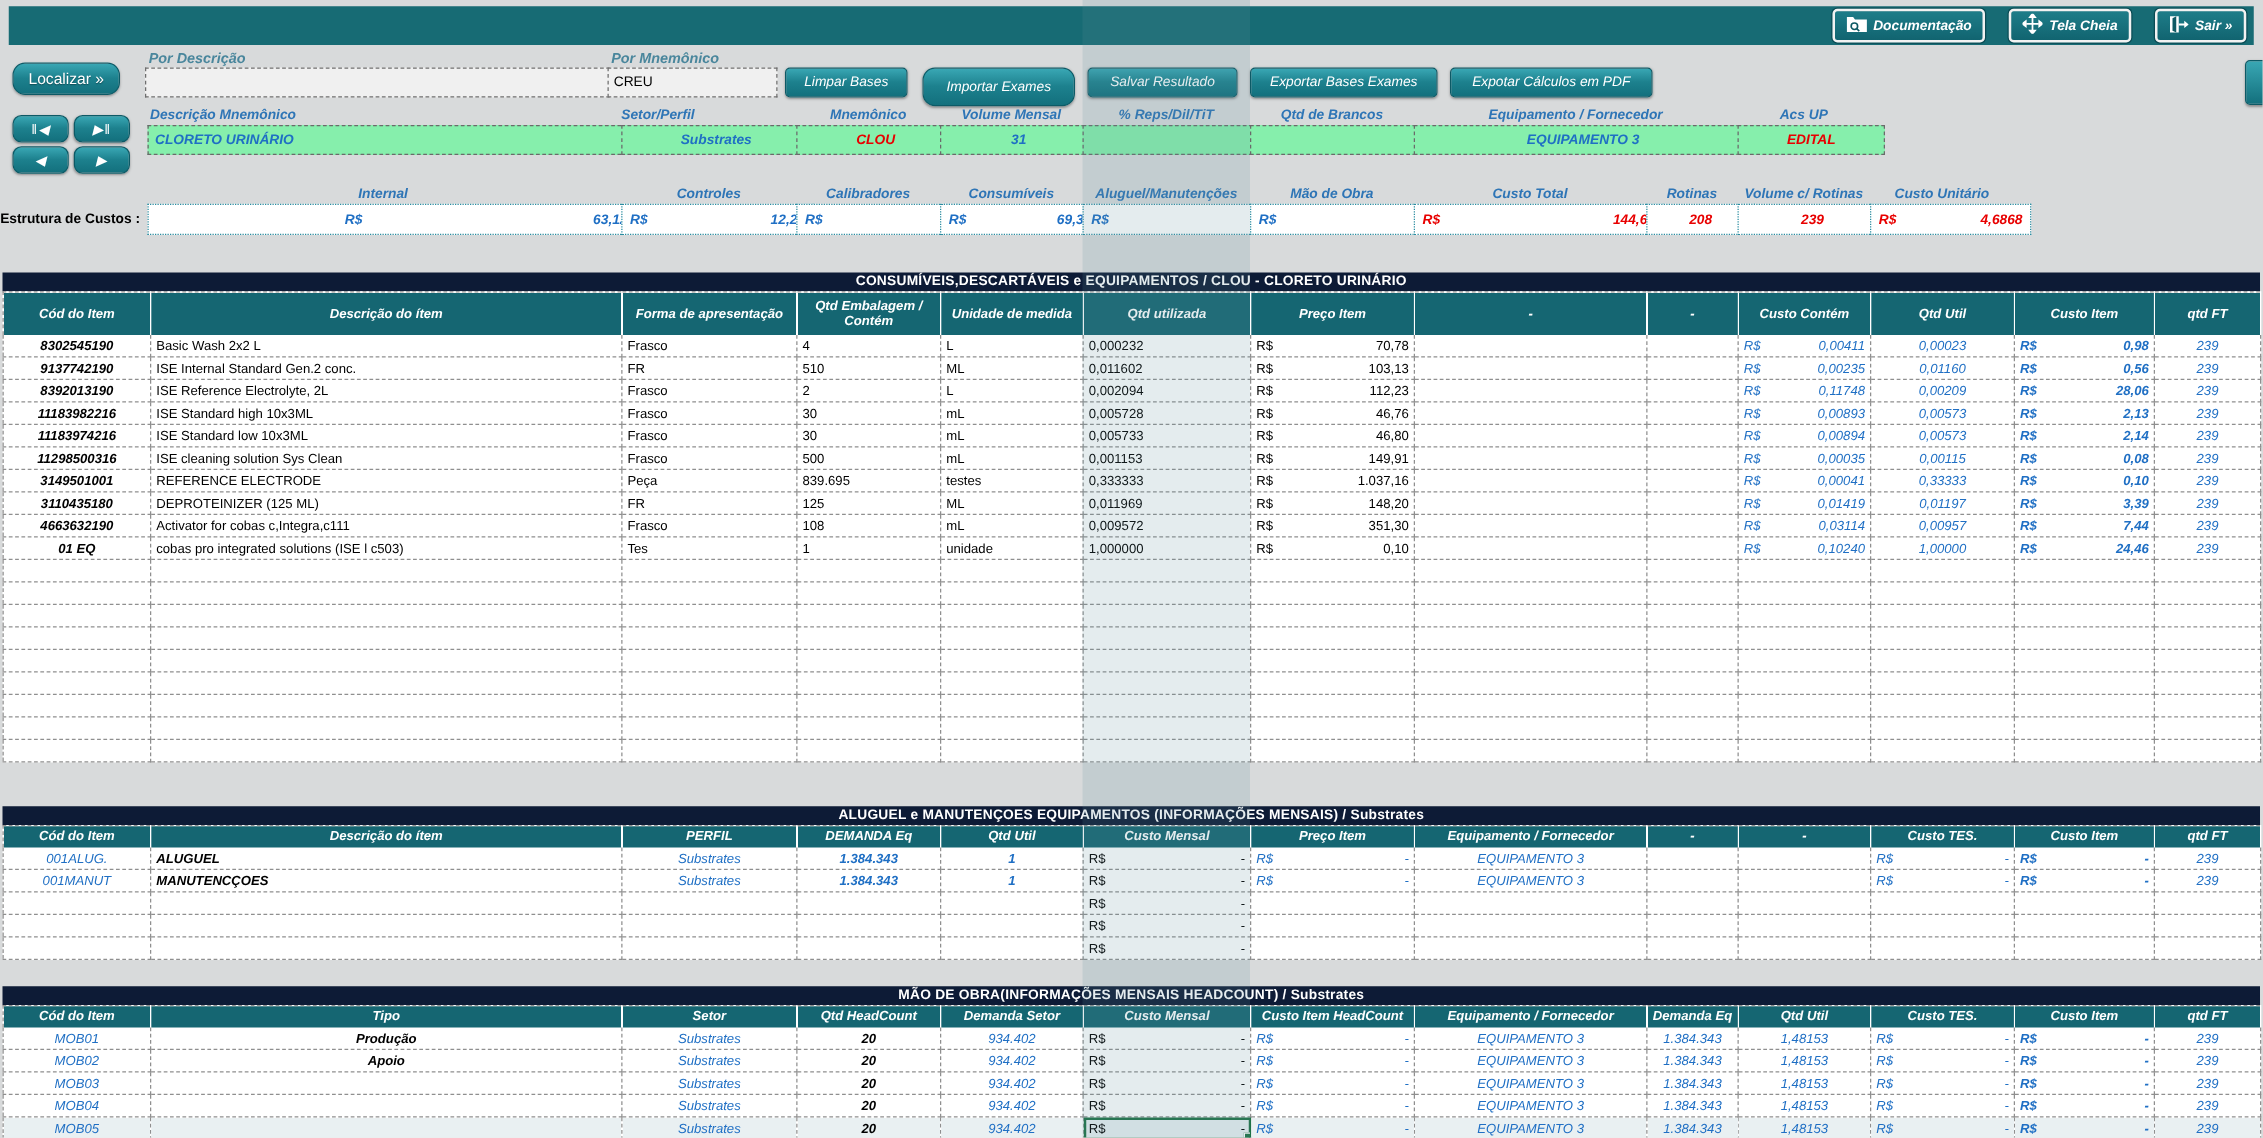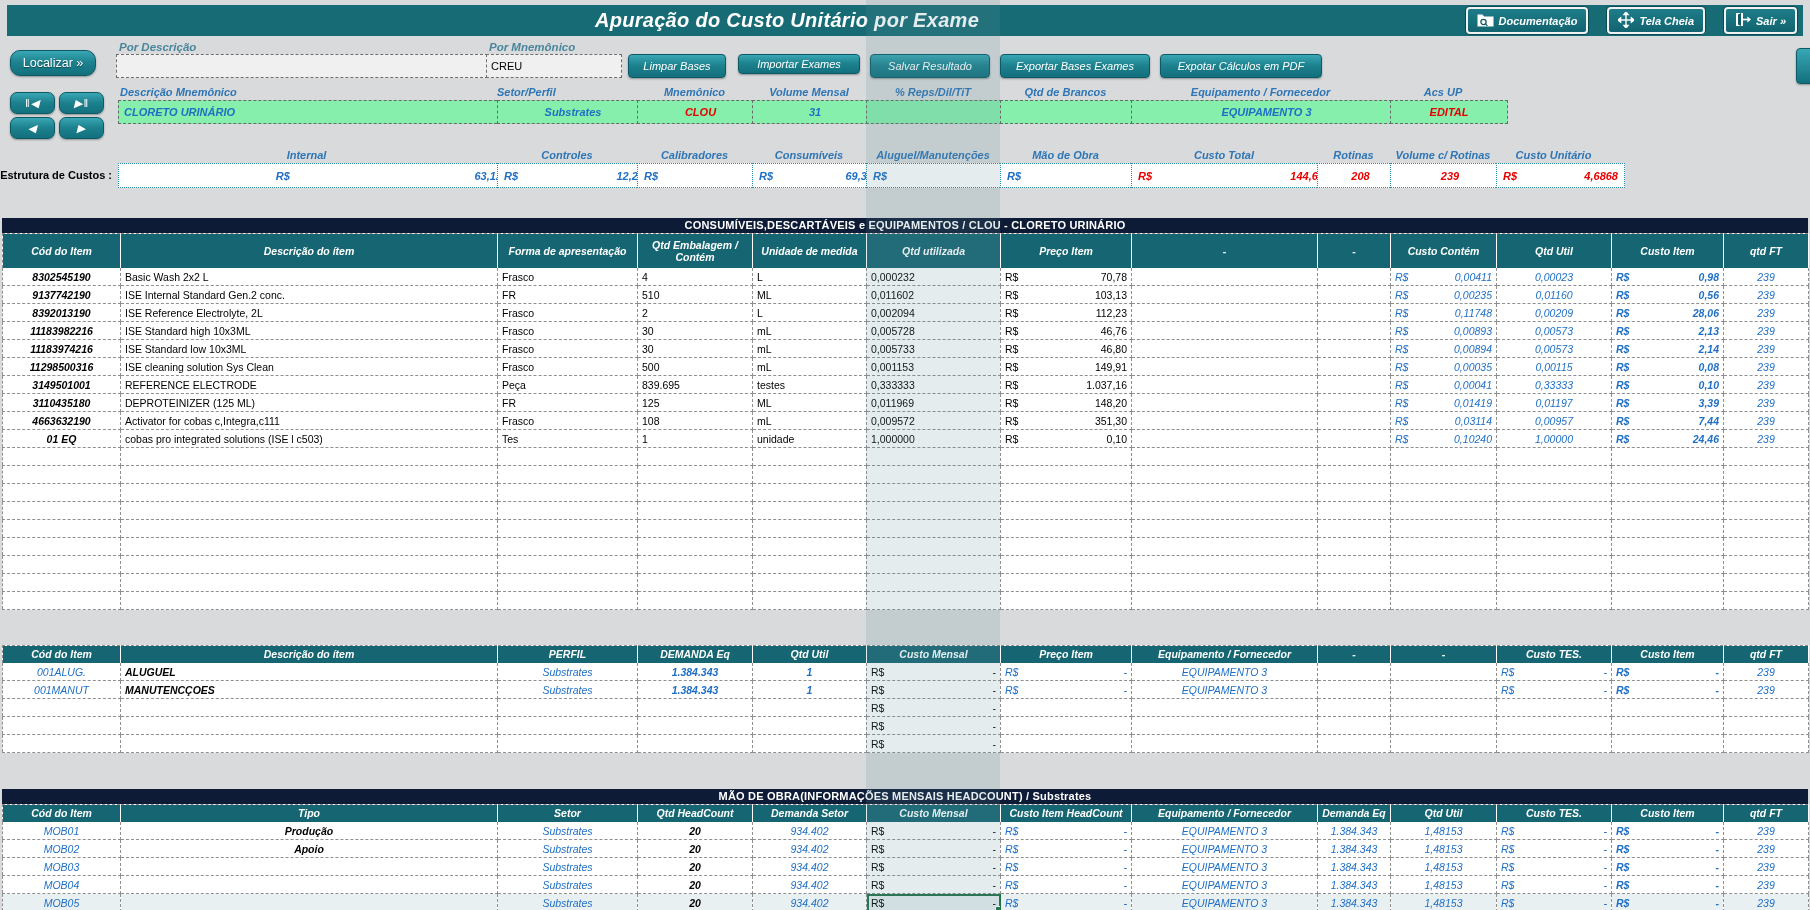--- a/index.html
+++ b/index.html
@@ -124,21 +124,20 @@
   td.cell-money .mw,td.cell-moneyb .mw,td.cell-moneybb .mw{display:flex;justify-content:space-between;align-items:center;}
   td.cell-moneyb{color:#1f6fc4;font-style:italic;}
   td.cell-moneybb{color:#1f6fc4;font-style:italic;font-weight:bold;}
 </style>
 </head>
 <body>
 
 <div class="col-highlight"></div>
 
 <header class="titlebar">
-  <div class="title">Apuração do Custo Unitário por Exame</div>
   <div class="tb-buttons">
     <button class="tb-btn">
       <span>
         <svg width="17" height="14" viewBox="0 0 17 14">
             <path d="M0.5 1.5h5l1.5 2h9.5v10H0.5z" fill="#fff"></path>
             <circle cx="6.5" cy="9" r="2.6" fill="none" stroke="#0f5a64" stroke-width="1.3"></circle>
             <line x1="8.4" y1="10.9" x2="10.4" y2="12.9" stroke="#0f5a64" stroke-width="1.3"></line>
           </svg>
       </span>
       <span>Documentação</span>
@@ -172,21 +171,21 @@
 
 <button class="btn abs localizar">Localizar »</button>
 
 <span class="ghost-label abs" style="left:119px;top:41px;">Por Descrição</span>
 <input class="search-input" style="left: 116px; top: 54px; width: 362px;" value="">
 
 <span class="ghost-label abs" style="left:489px;top:41px;">Por Mnemônico</span>
 <input class="search-input" style="left: 486px; top: 54px; width: 126px;" value="CREU">
 
 <button class="btn abs" style="left:628px;top:54px;width:98px;height:24px;">Limpar Bases</button>
-<button class="btn abs" style="left:738px;top:54px;width:122px;height:20px;">Importar Exames</button>
+<button class="btn abs" style="left:738px;top:54px;width:122px;height:31px;border-radius:10px;">Importar Exames</button>
 <button class="btn abs" style="left:870px;top:54px;width:120px;height:24px;">Salvar Resultado</button>
 <button class="btn abs" style="left:1000px;top:54px;width:150px;height:24px;">Exportar Bases Exames</button>
 <button class="btn abs" style="left:1160px;top:54px;width:162px;height:24px;">Expotar Cálculos em PDF</button>
 <div class="btn abs edge-btn"></div>
 
 <button class="btn nav-btn" style="left:10px;top:92px;">‖◀</button>
 <button class="btn nav-btn" style="left:59px;top:92px;">▶‖</button>
 <button class="btn nav-btn" style="left:10px;top:117px;">◀</button>
 <button class="btn nav-btn" style="left:59px;top:117px;">▶</button>
 
@@ -745,20 +744,21 @@
           <td class="cell-moneyb"></td>
           <td class="cell-bluc"></td>
           <td class="cell-moneybb"></td>
           <td class="cell-bluc"></td>
         </tr>
       </tbody>
     </table>
 </section>
 
 <section class="tsection" style="top:645px;">
+  <div class="band">ALUGUEL e MANUTENÇOES EQUIPAMENTOS (INFORMAÇÕES MENSAIS) / Substrates</div>
   <table id="t2">
       <colgroup>
         <col style="width: 118px;">
         <col style="width: 377px;">
         <col style="width: 140px;">
         <col style="width: 115px;">
         <col style="width: 114px;">
         <col style="width: 134px;">
         <col style="width: 131px;">
         <col style="width: 186px;">

